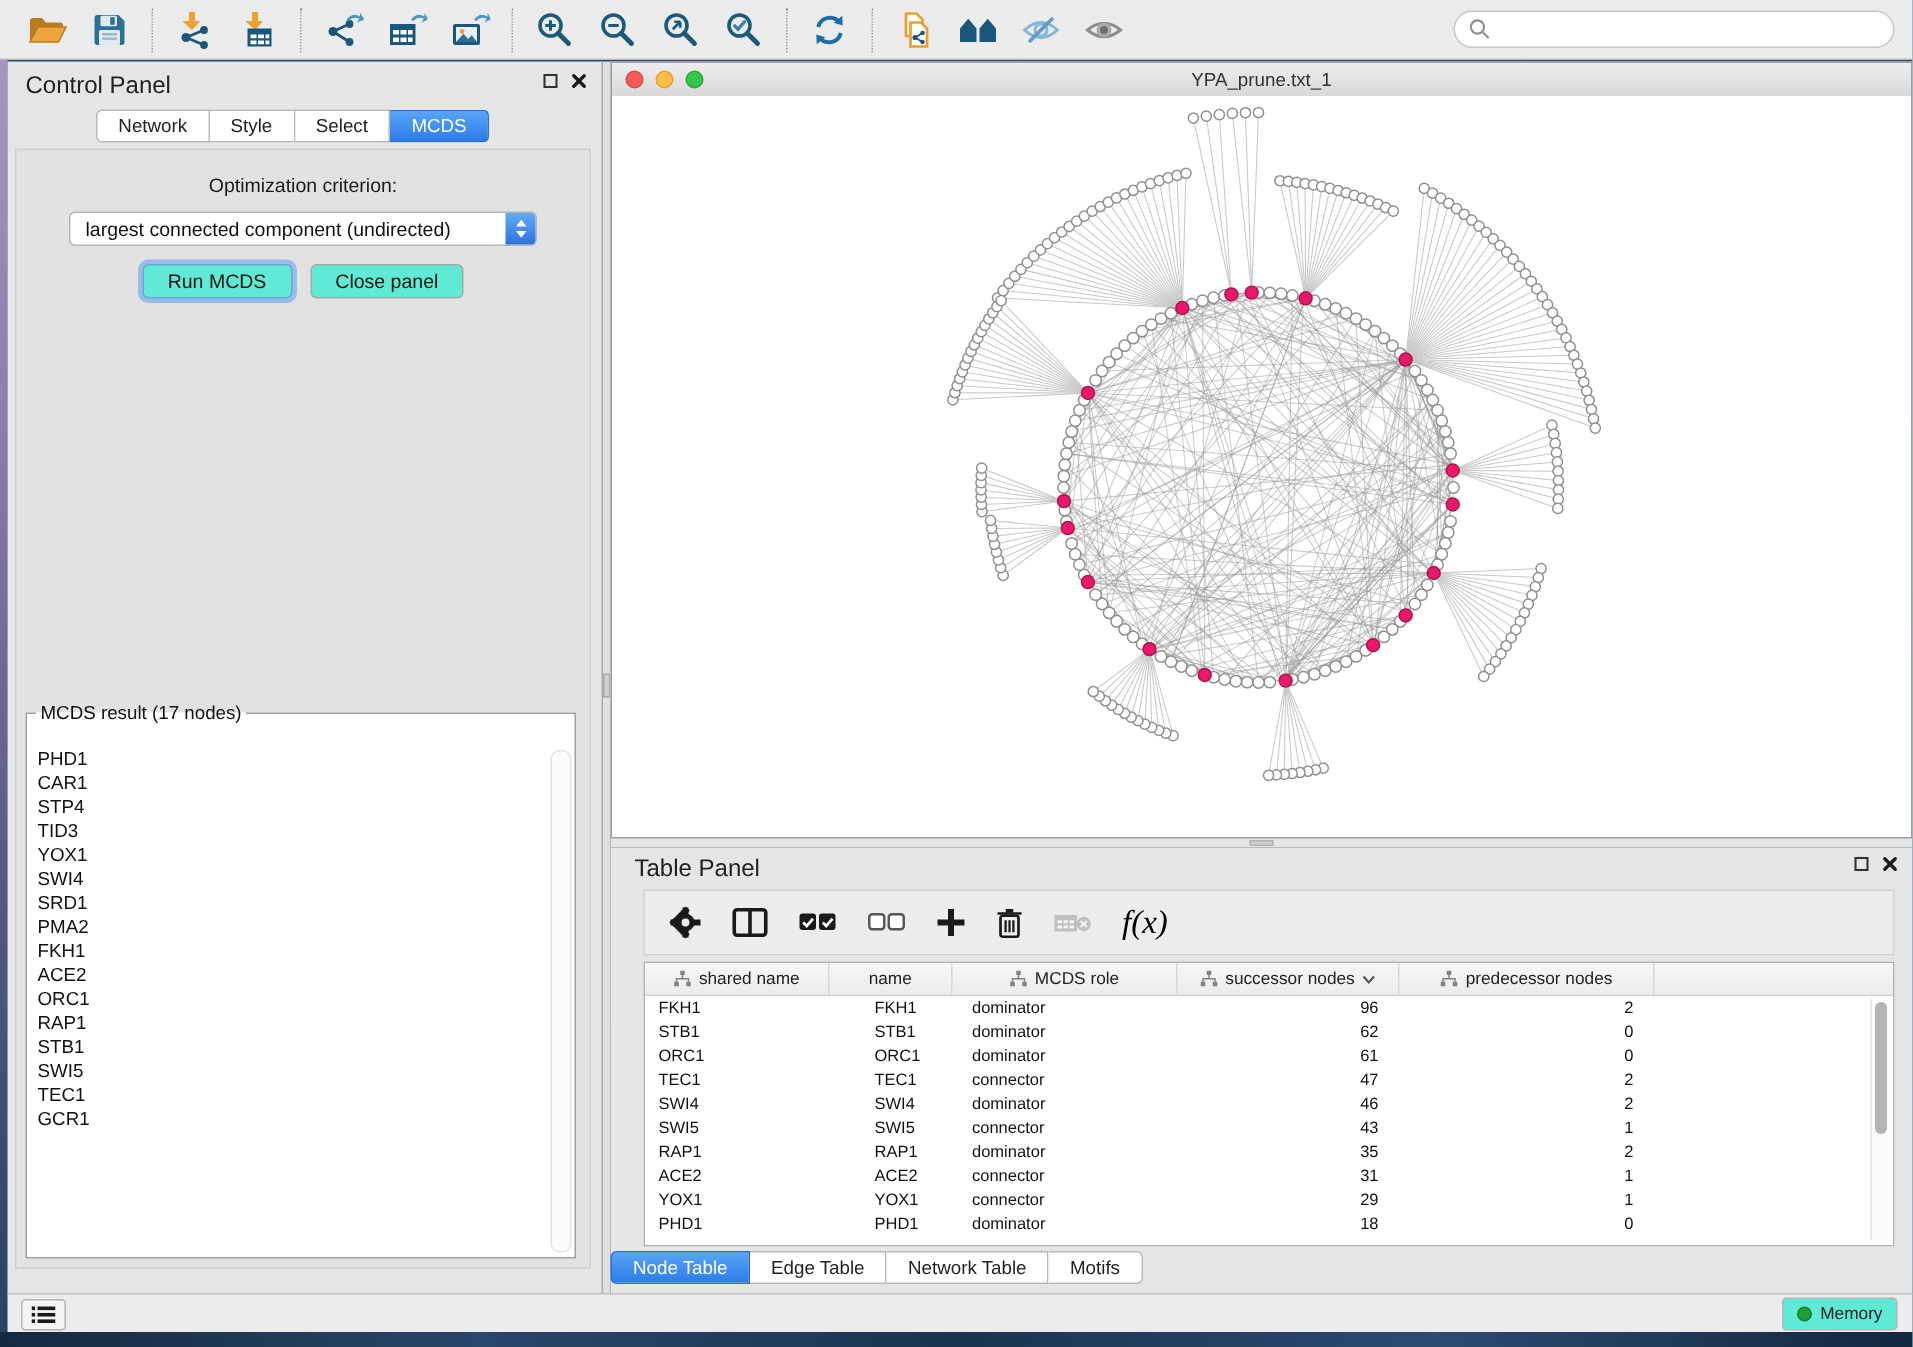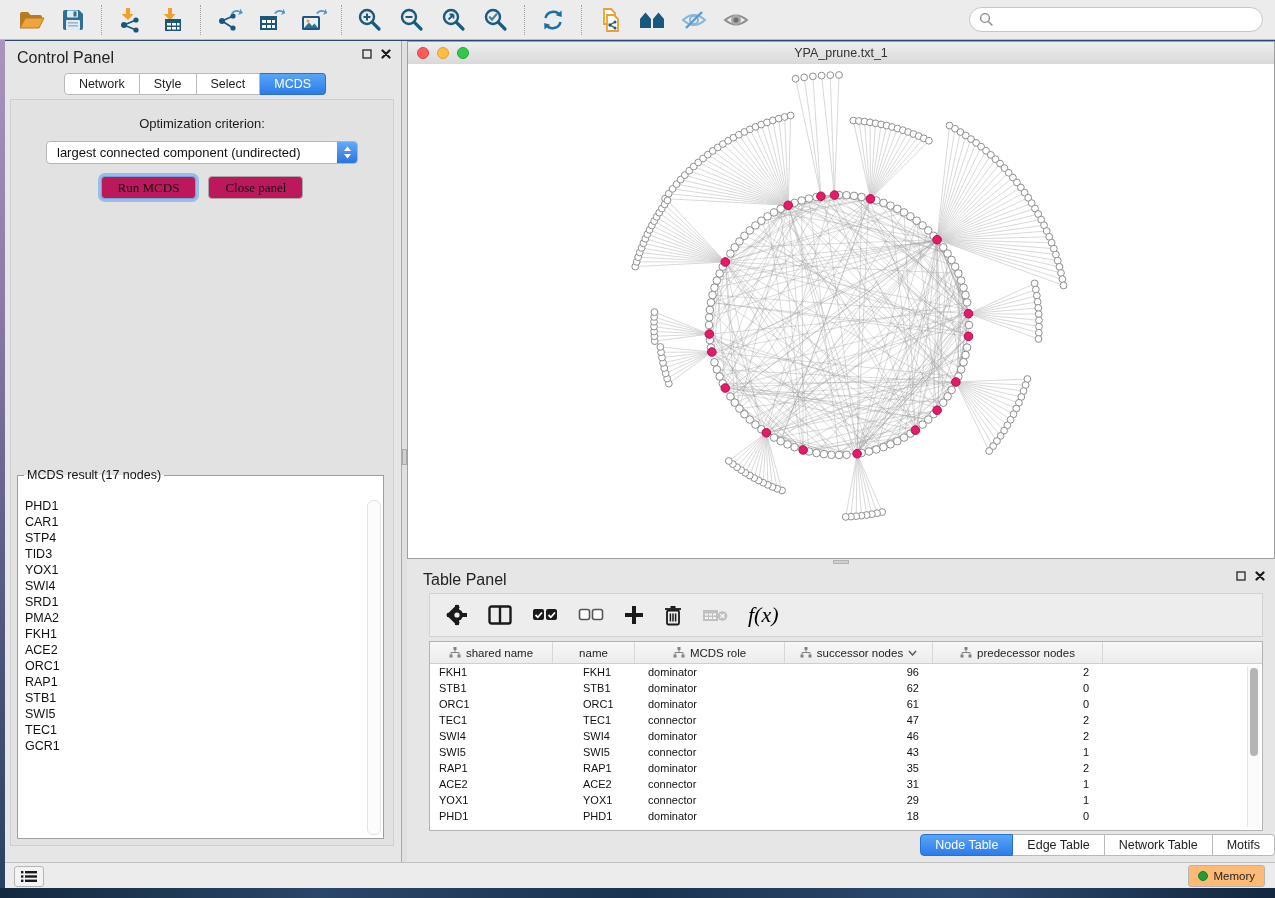--- a/index.html
+++ b/index.html
@@ -32,22 +32,22 @@
   .seg-tab:last-child{border-radius:0 4px 4px 0;}
   .seg-tab.active{background:linear-gradient(180deg,#58a5f8 0%,#2d7ce9 100%);color:#fff;border-color:#2a6fd4;}
   .cp-body{position:absolute;left:5px;right:7px;top:58px;bottom:16px;background:#e2e2e2;border:1px solid #cfcfcf;box-sizing:border-box;}
   .opt-label{margin-top:16px;text-align:center;font-size:13px;color:#1a1a1a;}
   .dropdown{position:relative;margin:10px auto 0;width:312px;height:23px;background:#fff;border:1px solid #b5b5b5;
     border-radius:4px;box-sizing:border-box;cursor:pointer;}
   .dropdown .dd-text{position:absolute;left:10px;top:3px;font-size:13px;color:#111;}
   .dropdown .dd-stepper{position:absolute;right:0;top:0;width:20px;height:21px;border-radius:0 3px 3px 0;
     background:linear-gradient(180deg,#64aaf6 0%,#2b74dd 100%);display:flex;align-items:center;justify-content:center;}
   .btn-row{margin-top:12px;display:flex;justify-content:center;gap:12px;}
-  .pbtn{height:23px;padding:0 16px;font-size:13px;color:#111;background:#be185d;border:1px solid #a8a8a8;border-radius:4px;
-    font-family:Liberation Serif, serif;cursor:pointer;}
+  .pbtn{height:23px;padding:0 16px;font-size:13px;color:#111;background:#5eead4;border:1px solid #a8a8a8;border-radius:4px;
+    font-family:Liberation Sans, sans-serif;cursor:pointer;}
   .pbtn.focused{box-shadow:0 0 0 3px rgba(105,165,235,.6);border-color:#6fa3dd;}
   .result-box{position:absolute;left:6px;right:9px;top:368px;bottom:6px;border:1px solid #9f9f9f;background:#fff;margin:0;
     padding:0;}
   .result-box legend{font-size:12.5px;color:#111;margin-left:6px;padding:0 3px;}
   .result-list{position:absolute;left:1px;top:16px;bottom:1px;right:16px;overflow:hidden;}
   .mcds-item{font-size:12.5px;line-height:16px;padding-left:6px;color:#111;}
   .result-scroll{position:absolute;right:2px;top:18px;bottom:3px;width:12px;background:#fcfcfc;border:1px solid #e3e3e3;border-radius:6px;}
   
   .netwin{position:absolute;left:407px;top:41px;width:868px;height:518px;border:1px solid #9f9f9f;box-sizing:border-box;background:#fff;}
   .win-titlebar{position:absolute;left:0;top:0;right:0;height:22px;
@@ -69,26 +69,26 @@
   .thead{display:flex;height:21px;background:linear-gradient(180deg,#f7f7f7 0%,#ececec 100%);border-bottom:1px solid #cfcfcf;}
   .hcell{display:flex;align-items:center;justify-content:center;gap:5px;font-size:11.5px;color:#222;
     border-right:1px solid #d8d8d8;box-sizing:border-box;height:21px;}
   .hc0{width:123px;} .hc1{width:82px;} .hc2{width:150px;} .hc3{width:148px;} .hc4{width:170px;} .hfill{flex:1;border-right:none;}
   .trow{display:flex;height:16px;}
   .tc{display:inline-block;height:16px;line-height:16px;font-size:11px;color:#111;box-sizing:border-box;white-space:nowrap;}
   .c0{width:123px;padding-left:9px;} .c1{width:82px;padding-left:30px;} .c2{width:150px;padding-left:13px;}
   .c3{width:148px;text-align:right;padding-right:14px;} .c4{width:170px;text-align:right;padding-right:14px;}
   .tscroll{position:absolute;right:2px;top:24px;bottom:3px;width:12px;background:#fbfbfb;border-left:1px solid #e6e6e6;}
   .tscroll .thumb{position:absolute;left:2px;top:2px;width:8px;height:88px;background:#b4b4b4;border-radius:5px;}
-  .bottom-tabs{position:absolute;left:0;right:0;top:269px;display:flex;justify-content:flex-end;}
+  .bottom-tabs{position:absolute;left:0;right:0;top:269px;display:flex;justify-content:flex-start;}
   
   .statusbar{position:absolute;left:5px;right:0;top:862px;height:26px;background:#ececec;border-top:1px solid #c2c2c2;box-sizing:border-box;}
   .sb-left{position:absolute;left:9px;top:3px;width:28px;height:19px;border:1px solid #b5b5b5;background:#f4f4f4;border-radius:3px;
     display:flex;align-items:center;justify-content:center;cursor:pointer;}
-  .memory-btn{position:absolute;right:10px;top:2px;height:20px;border:1px solid #b5b5b5;background:#fdba74;border-radius:3px;
+  .memory-btn{position:absolute;right:10px;top:2px;height:20px;border:1px solid #b5b5b5;background:#5eead4;border-radius:3px;
     display:flex;align-items:center;gap:5px;padding:0 9px;font-size:11.5px;color:#222;cursor:pointer;}
   .mem-dot{width:10px;height:10px;border-radius:50%;background:#1f9e35;border:1px solid #15802a;box-sizing:border-box;}
   .wall-bottom{position:absolute;left:0;right:0;top:888px;height:10px;
     background:linear-gradient(90deg,#13293f,#2a4668 25%,#1a3350 50%,#2d4a6e 75%,#122740);}
 </style>
 </head>
 <body>
 
 <div class="wall-left"></div>
 <div class="wall-bottom"></div>

